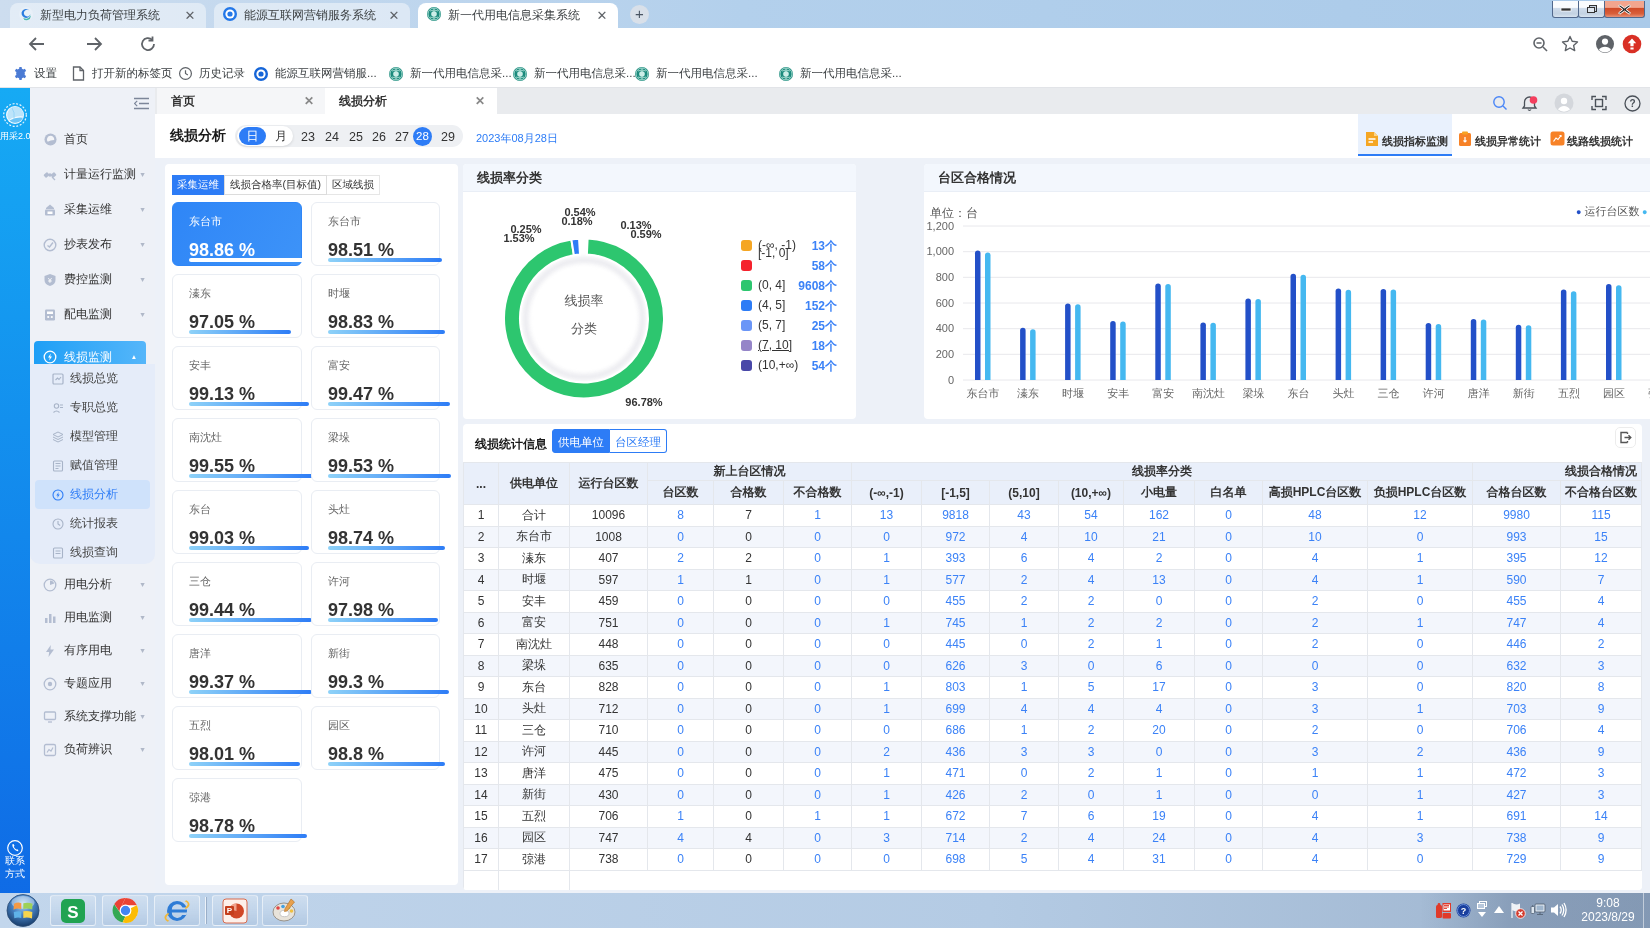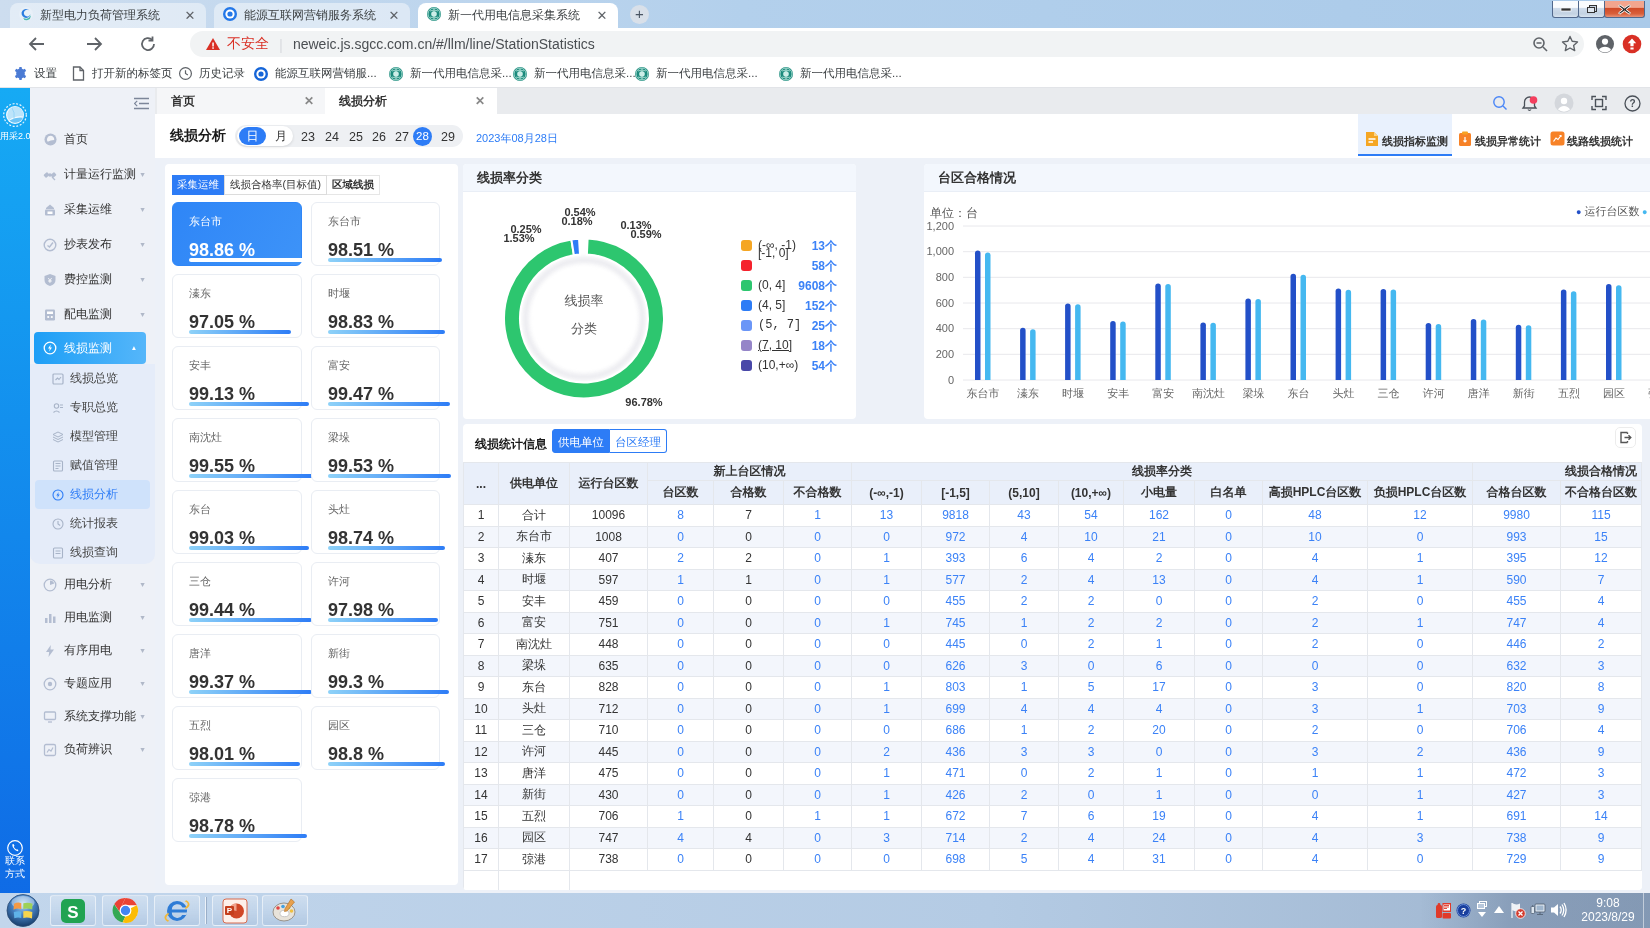--- a/index.html
+++ b/index.html
@@ -27,21 +27,21 @@
 .wc.close { width:41px; background:linear-gradient(#f2a58e 40%,#cf4a28 45%,#d95f3a 80%,#e8947a); }
 
 
 #strip { left:0; top:88px; width:30px; height:896px; background:linear-gradient(#16aaf4,#0e64e4); }
 #menu { left:30px; top:88px; width:125px; height:805px; background:#eef1f7; }
 .mitem { position:relative; height:35px; display:flex; align-items:center; font-size:12px; color:#333; padding-left:13px; }
 .mitem.b2 { height:33px; }
 .mitem .chev { transform:scale(0.8); }
 .mitem .mi { width:14px; height:14px; margin-right:7px; color:#aab6cc; display:flex; align-items:center; justify-content:center; font-size:12px; }
 .mitem .chev { position:absolute; right:8px; color:#b0b8c8; font-size:9px; }
-.msel { margin:0 9px 0 4px; border-radius:4px; height:32px; background:linear-gradient(90deg,#1e9ff6,#55b6fa); color:#fff; padding-left:9px; }
+.msel { margin:9px 9px 0 4px; border-radius:4px; height:32px; background:linear-gradient(90deg,#1e9ff6,#55b6fa); color:#fff; padding-left:9px; }
 .msel .mi { color:#fff; }
 .msel .chev { color:#fff; }
 .sub { background:#e5ecf9; border-radius:0 0 10px 10px; }
 .sitem { height:29px; display:flex; align-items:center; font-size:12px; color:#444; padding-left:22px; }
 .sitem .mi { width:12px; height:12px; margin-right:6px; color:#a8b4c8; font-size:10px; display:flex; align-items:center; justify-content:center; }
 .sitem.on { background:#cfe2fb; color:#2d7cf6; margin:0 5px; border-radius:4px; padding-left:17px; }
 .sitem.on .mi { color:#2d7cf6; }
 
 #content { left:155px; top:88px; width:1495px; height:805px; background:#edf1f8; }
 
@@ -144,30 +144,20 @@
       <svg width="17" height="14" viewBox="0 0 17 14">
         <path d="M9 1 L15 7 L9 13 M15 7 H1" fill="none" stroke="#5f6368" stroke-width="1.8"></path>
       </svg>
     </div>
   <div class="navbtn" style="left:134px;">
       <svg width="16" height="16" viewBox="0 0 16 16">
         <path d="M14 8 A6 6 0 1 1 12.2 3.8" fill="none" stroke="#5f6368" stroke-width="1.8"></path>
         <path d="M12.5 0.5 L12.5 4.5 L8.5 4.5" fill="none" stroke="#5f6368" stroke-width="1.8"></path>
       </svg>
     </div>
-  <div class="urlpill">
-    <svg style="margin-left:15px" width="16" height="14" viewBox="0 0 16 14">
-        <path d="M8 1 L15 13 L1 13 Z" fill="#d93025"></path>
-        <rect x="7.3" y="5.5" width="1.5" height="4" fill="#fff"></rect>
-        <rect x="7.3" y="10.3" width="1.5" height="1.5" fill="#fff"></rect>
-      </svg>
-    <span style="color:#d93025; margin-left:6px;">不安全</span>
-    <span style="color:#dadce0; margin:0 10px; font-size:15px;">|</span>
-    <span style="color:#4a4e52;">neweic.js.sgcc.com.cn/#/llm/line/StationStatistics</span>
-  </div>
   <div class="abs" style="left:1532px; top:8px;"><svg width="17" height="17" viewBox="0 0 17 17">
         <circle cx="7" cy="7" r="5" fill="none" stroke="#5f6368" stroke-width="1.6"></circle>
         <path d="M11 11 L15 15" stroke="#5f6368" stroke-width="1.6"></path>
         <path d="M4.5 7 H9.5" stroke="#5f6368" stroke-width="1.5"></path>
       </svg></div>
   <div class="abs" style="left:1561px; top:7px;"><svg width="18" height="18" viewBox="0 0 18 18">
         <path d="M9 1.5 L11.2 6.3 L16.5 6.9 L12.6 10.4 L13.7 15.6 L9 13 L4.3 15.6 L5.4 10.4 L1.5 6.9 L6.8 6.3 Z" fill="none" stroke="#5f6368" stroke-width="1.4" stroke-linejoin="round"></path>
       </svg></div>
   <div class="abs" style="left:1595px; top:6px;"><svg width="20" height="20" viewBox="0 0 20 20">
         <circle cx="10" cy="10" r="9" fill="#5f6368"></circle>
@@ -451,21 +441,21 @@
     <div class="abs" style="left:1395px; top:17px;"><svg width="15" height="15" viewBox="0 0 15 15">
           <rect x="0.5" y="0.5" width="14" height="14" rx="2.5" fill="#f78227"></rect>
           <path d="M3.5 10.5 L6 7 L8 8.5 L11 4.5 M9.5 4.5 H11 V6" stroke="#fff" stroke-width="1.2" fill="none"></path>
         </svg></div>
     <div class="abs ftab" style="left:1412px;">线路线损统计</div>
   </div>
   <div class="panel" id="cardpanel" style="left:10px; top:76px; width:293px; height:721px;">
 <div class="abs" style="left:7px; top:11px; display:flex; font-size:10.5px; white-space:nowrap;">
 <div style="background:#2d7cf6;color:#fff;padding:3px 5px;">采集运维</div>
 <div style="background:#fff;color:#333;border:1px solid #dcdcdc;padding:2px 5px;">线损合格率(目标值)</div>
-<div style="background:#fff;color:#333;border:1px solid #e6e6e6;border-left:none;padding:2px 5px;font-weight:bold;">区域线损</div>
+<div style="background:#fff;color:#333;border:1px solid #e6e6e6;border-left:none;padding:2px 5px;">区域线损</div>
 </div>
 <div class="card sel" style="left:7px;top:38px;width:130px;">
         <div class="cname">东台市</div>
         <div class="cval">98.86 %</div>
         <div class="cbar" style="width:92%;background:#fff;"></div>
       </div>
 <div class="card" style="left:146px;top:38px;width:129px;">
         <div class="cname">东台市</div>
         <div class="cval">98.51 %</div>
         <div class="cbar" style="width:90%;"></div>
@@ -573,21 +563,21 @@
 <div class="abs" style="left:278px;top:96px;width:11px;height:11px;border-radius:3px;background:#f5222d;"></div>
 <div class="abs" style="left:295px;top:82px;font-size:12px;color:#333;">[-1, 0]</div>
 <div class="abs" style="left:307px;top:94px;width:67px;text-align:right;font-size:12px;font-weight:bold;color:#3b82f7;">58个</div>
 <div class="abs" style="left:278px;top:116px;width:11px;height:11px;border-radius:3px;background:#2dc66f;"></div>
 <div class="abs" style="left:295px;top:114px;font-size:12px;color:#333;">(0, 4]</div>
 <div class="abs" style="left:307px;top:114px;width:67px;text-align:right;font-size:12px;font-weight:bold;color:#3b82f7;">9608个</div>
 <div class="abs" style="left:278px;top:136px;width:11px;height:11px;border-radius:3px;background:#2d7cf6;"></div>
 <div class="abs" style="left:295px;top:134px;font-size:12px;color:#333;">(4, 5]</div>
 <div class="abs" style="left:307px;top:134px;width:67px;text-align:right;font-size:12px;font-weight:bold;color:#3b82f7;">152个</div>
 <div class="abs" style="left:278px;top:156px;width:11px;height:11px;border-radius:3px;background:#6b96f7;"></div>
-<div class="abs" style="left:295px;top:154px;font-size:12px;color:#333;font-family:Liberation Mono, monospace;">(5, 7]</div>
+<div class="abs" style="left:295px;top:154px;font-size:12px;color:#333;">(5, 7]</div>
 <div class="abs" style="left:307px;top:154px;width:67px;text-align:right;font-size:12px;font-weight:bold;color:#3b82f7;">25个</div>
 <div class="abs" style="left:278px;top:176px;width:11px;height:11px;border-radius:3px;background:#9585c8;"></div>
 <div class="abs" style="left:295px;top:174px;font-size:12px;color:#333;text-decoration:underline;">(7, 10]</div>
 <div class="abs" style="left:307px;top:174px;width:67px;text-align:right;font-size:12px;font-weight:bold;color:#3b82f7;">18个</div>
 <div class="abs" style="left:278px;top:196px;width:11px;height:11px;border-radius:3px;background:#4948a8;"></div>
 <div class="abs" style="left:295px;top:194px;font-size:12px;color:#333;">(10,+∞)</div>
 <div class="abs" style="left:307px;top:194px;width:67px;text-align:right;font-size:12px;font-weight:bold;color:#3b82f7;">54个</div>
 </div>
   <div class="panel" id="barpanel" style="left:746px; top:76px; width:781px; height:255px;margin-left:23px;">
     <div class="phead">台区合格情况</div>

